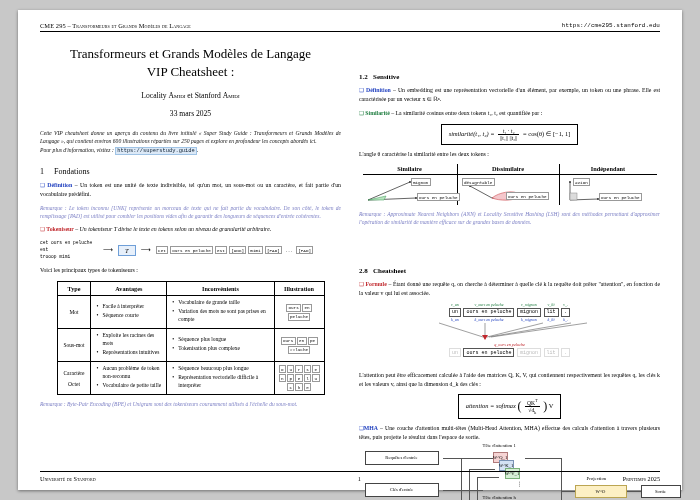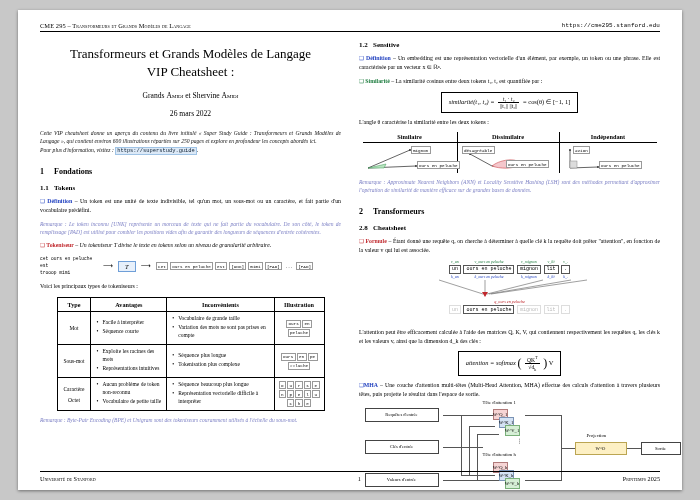--- a/index.html
+++ b/index.html
@@ -41,24 +41,24 @@
     margin-top:11px; font-size:5.6px; line-height:1.5;
     font-style:italic; text-align:justify; color:#111;
   }
   .linkbox {
     font-family:"Liberation Mono", monospace;
     background:#dce9f7; color:#123; font-style:normal;
     padding:0 1px; border:0.5px solid #9fc3e5; font-size:5.4px;
   }
 
   
-  h2.sec { font-size:8px; margin:12px 0 0 0; font-weight:bold; }
+  h2.sec { font-size:8px; margin:12px 0 0 0; font-weight:normal; }
   h2.sec .n { display:inline-block; width:14px; }
   h3.sub { font-size:7px; margin:8px 0 0 0; font-weight:bold; }
-  h3.sub .n { display:inline-block; width:14px; }
+  h3.sub .n { display:inline-block; width:14px;margin-top:32px; }
 
   p.body { font-size:5.8px; line-height:1.52; text-align:justify; margin:5px 0 0 0; }
   .term { font-weight:bold; }
   .term.blue { color:#1f3fbf; }
   .term.red  { color:#c0282d; }
   .term.green{ color:#1a7a3c; }
   .bullet-sq { font-size:5.4px; }
   .bullet-sq.blue { color:#1f3fbf; }
   .bullet-sq.red { color:#c0282d; }
   .bullet-sq.green { color:#1a7a3c; }
@@ -166,38 +166,35 @@
   <div class="cols">
 
     <div class="col">
 
       <div class="title">
         <div>Transformeurs et Grands Modèles de Langage</div>
         <div>VIP Cheatsheet :</div>
       </div>
 
       <div class="authors">
-        <span>Grands </span><span class="sc">Amidi</span><span> et Shervine </span><span class="sc">Amidi</span>
-      </div>
-
-      <div class="date">26 mars 2022</div>
+        <span>Locality </span><span class="sc">Amidi</span><span> et Stanford </span><span class="sc">Amidi</span>
+      </div>
+
+      <div class="date">33 mars 2025</div>
 
       <div class="blurb">
         <span>Cette VIP cheatsheet donne un aperçu du contenu du livre intitulé « Super Study Guide : Transformeurs et Grands Modèles de Langage », qui contient environ 600 illustrations réparties sur 250 pages et explore en profondeur les concepts abordés ici.</span><br>
         <span>Pour plus d'information, visitez :</span>
         <span class="linkbox">https://superstudy.guide</span><span>.</span>
       </div>
 
       <h2 class="sec">
         <span class="n">1</span><span>Fondations</span>
       </h2>
 
-      <h3 class="sub">
-        <span class="n">1.1</span><span>Tokens</span>
-      </h3>
 
       <p class="body">
         <span class="bullet-sq blue">❑</span>
         <span class="term blue">Définition</span>
         <span>– Un token est une unité de texte indivisible, tel qu'un mot, un sous-mot ou un caractère, et fait partie d'un vocabulaire prédéfini.</span>
       </p>
 
       <p class="remark">Remarque : Le token inconnu [UNK] représente un morceau de texte qui ne fait partie du vocabulaire. De son côté, le token de remplissage [PAD] est utilisé pour combler les positions vides afin de garantir des longueurs de séquences d'entrée cohérentes.</p>
 
       <p class="body">
@@ -401,23 +398,20 @@
               <span class="chip" style="position:absolute; left:9px; top:0px;">avion</span>
               <span class="chip" style="position:absolute; left:35px; top:15px;">ours en peluche</span>
             </div>
           </td>
         </tr>
       </tbody>
         </table>
 
       <p class="remark">Remarque : Approximate Nearest Neighbors (ANN) et Locality Sensitive Hashing (LSH) sont des méthodes permettant d'approximer l'opération de similarité de manière efficace sur de grandes bases de données.</p>
 
-      <h2 class="sec">
-        <span class="n">2</span><span>Transformeurs</span>
-      </h2>
 
       <h3 class="sub">
         <span class="n">2.8</span><span>Cheatsheet</span>
       </h3>
 
       <p class="body">
         <span class="bullet-sq red">❑</span>
         <span class="term red">Formule</span>
         <span>– Étant donné une requête q, on cherche à déterminer à quelle clé k la requête doit prêter "attention", en fonction de la valeur v qui lui est associée.</span>
       </p>

